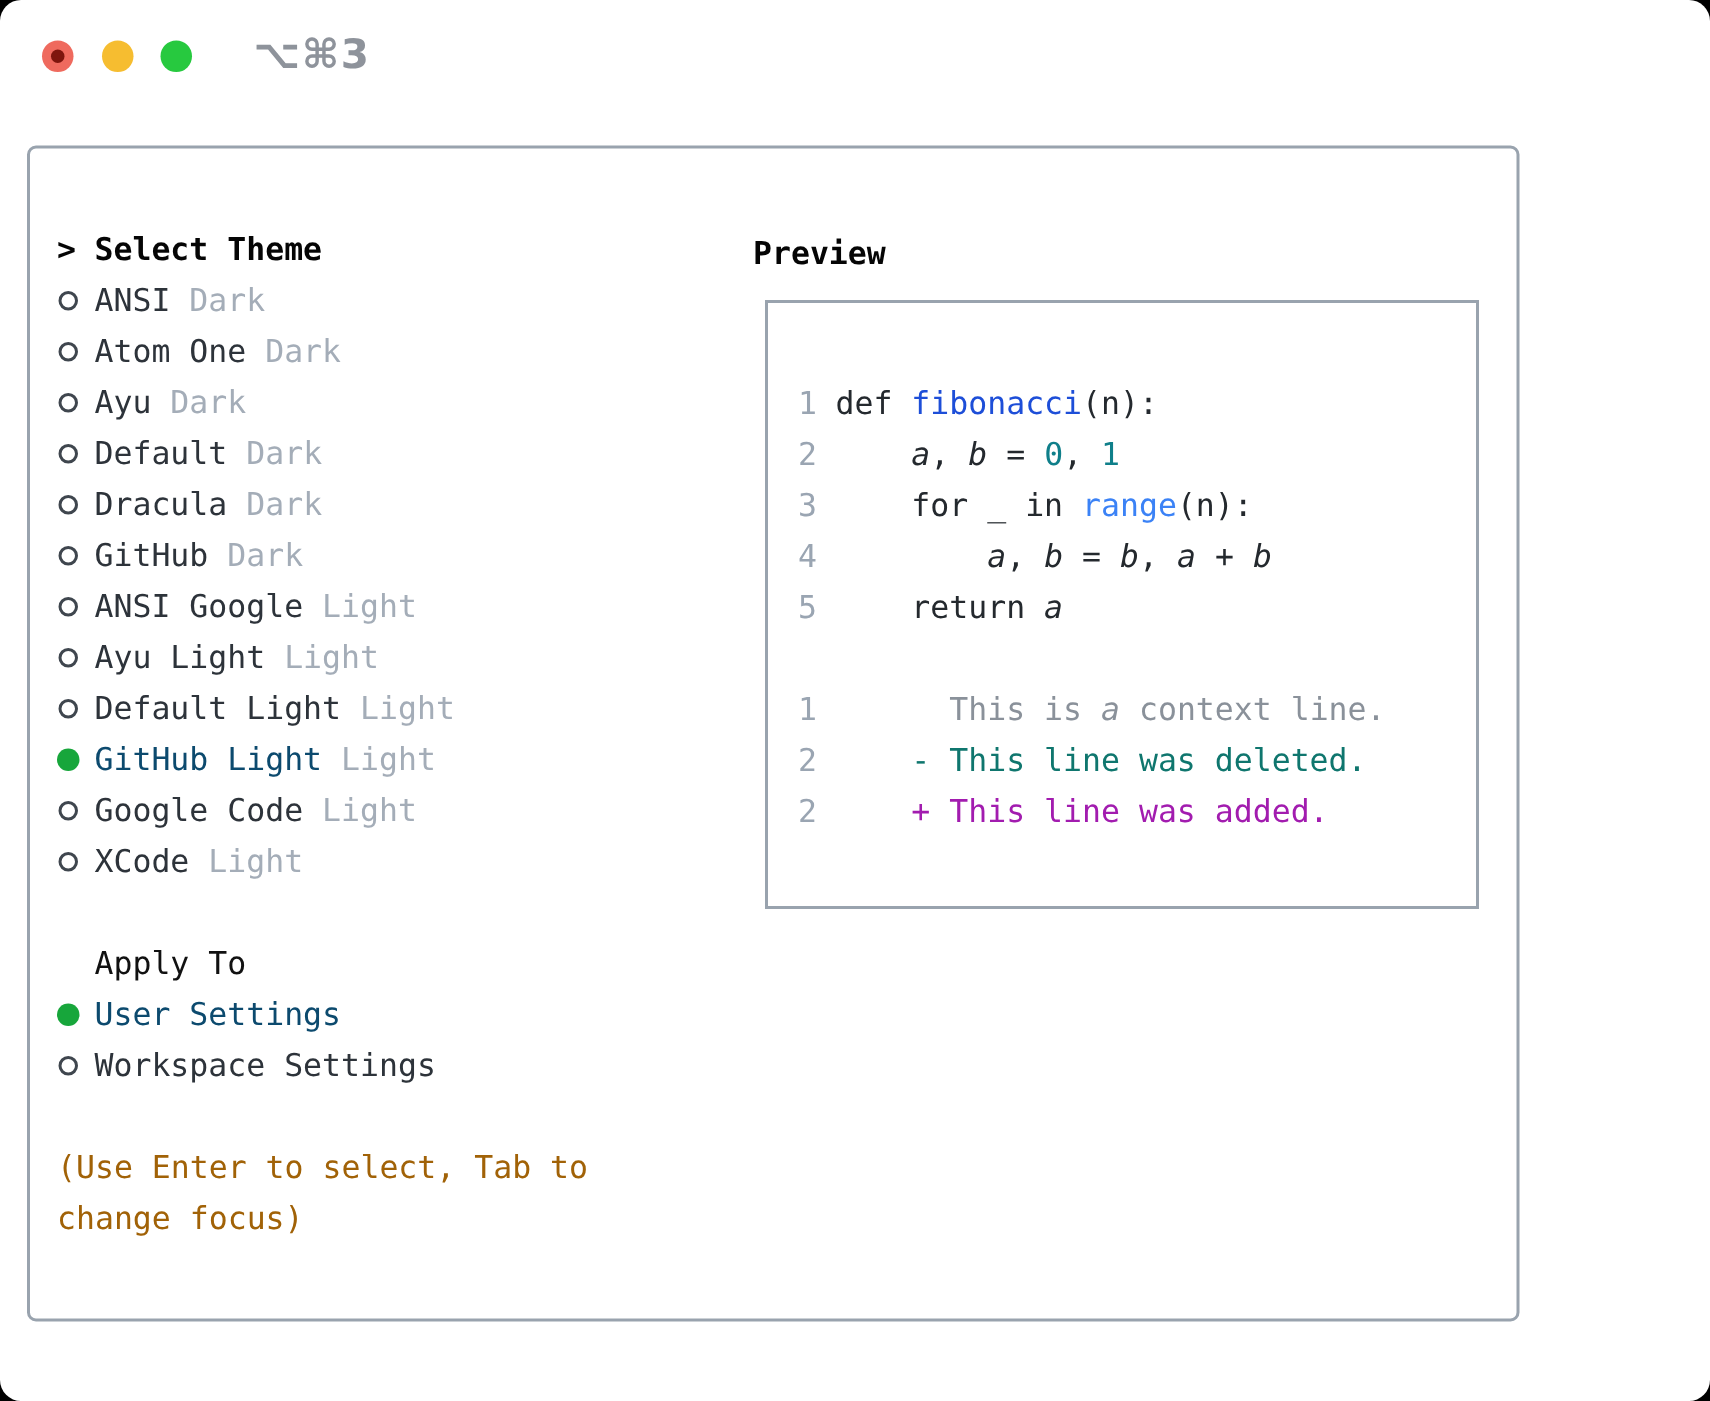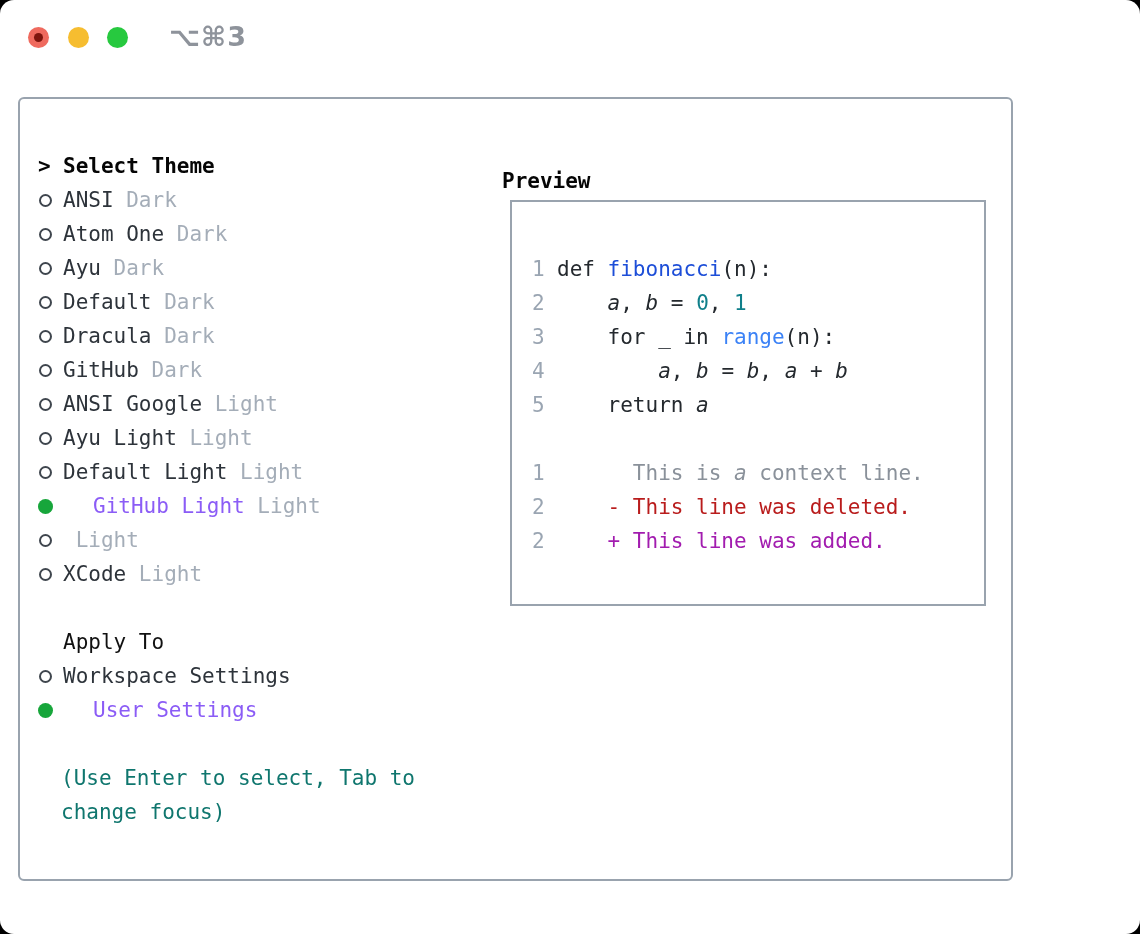--- a/index.html
+++ b/index.html
@@ -39,49 +39,49 @@
   .hdr { font-weight:bold; color:#050505; }
   .caret { font-weight:bold; color:#050505; }
   .radio-off {
     width:13px; height:13px; border:2px solid #3f464e; border-radius:50%;
     box-sizing:border-box; margin-left:1px;
   }
   .radio-on {
     width:15px; height:15px; border-radius:50%; background:#17a63b; margin-left:0;
   }
   .item-name { color:#2d333a; }
-  .item-name.sel { color:#8b5cf6;margin-left:30px; }
+  .item-name.sel { color:#0c4a6e; }
   .variant { color:#a4adb8; margin-left:12.65px; }
   .apply-header { color:#111111; padding-left:25px; }
   .spacer { height:34px; }
   .hint {
-    color:#0f766e; width:390px; white-space:normal; word-break:normal;margin-left:23px;
+    color:#a16207; width:390px; white-space:normal; word-break:normal;
   }
 
   
   .preview-title {
-    position:absolute; left:502px; top:164px; height:34px;
+    position:absolute; left:502px; top:152px; height:34px;
     font-weight:bold; color:#050505; display:flex; align-items:center;
   }
   .preview-box {
     position:absolute; left:510px; top:200px; width:476px; height:406px;
     border:2px solid #99a3ae; box-sizing:border-box;
     padding:50px 0 0 20px; overflow:hidden;
   }
   .pline { display:flex; align-items:center; height:34px; }
   .ln { width:13px; flex:0 0 13px; margin-right:12px; color:#9aa5b2; }
   .lcode { white-space:pre; }
   .tok-plain { color:#24292e; }
   .tok-func  { color:#1d4ed8; }
   .tok-num   { color:#0f7f8a; }
   .tok-builtin { color:#3b82f6; }
   .tok-var   { color:#24292e; font-style:italic; }
   .tok-ctx   { color:#8a919a; }
   .tok-ctxvar{ color:#8a919a; font-style:italic; }
-  .tok-del   { color:#b91c1c; }
+  .tok-del   { color:#0f766e; }
   .tok-add   { color:#a21caf; }
 </style>
 </head>
 <body>
 
 <div class="app">
 
   <div class="titlebar">
     <div class="light light-close"></div>
     <div class="light light-min"></div>
@@ -100,28 +100,28 @@
         <div class="row"><span class="prefix"><span class="radio-off"></span></span><span class="item-name">ANSI</span><span class="variant">Dark</span></div>
         <div class="row"><span class="prefix"><span class="radio-off"></span></span><span class="item-name">Atom One</span><span class="variant">Dark</span></div>
         <div class="row"><span class="prefix"><span class="radio-off"></span></span><span class="item-name">Ayu</span><span class="variant">Dark</span></div>
         <div class="row"><span class="prefix"><span class="radio-off"></span></span><span class="item-name">Default</span><span class="variant">Dark</span></div>
         <div class="row"><span class="prefix"><span class="radio-off"></span></span><span class="item-name">Dracula</span><span class="variant">Dark</span></div>
         <div class="row"><span class="prefix"><span class="radio-off"></span></span><span class="item-name">GitHub</span><span class="variant">Dark</span></div>
         <div class="row"><span class="prefix"><span class="radio-off"></span></span><span class="item-name">ANSI Google</span><span class="variant">Light</span></div>
         <div class="row"><span class="prefix"><span class="radio-off"></span></span><span class="item-name">Ayu Light</span><span class="variant">Light</span></div>
         <div class="row"><span class="prefix"><span class="radio-off"></span></span><span class="item-name">Default Light</span><span class="variant">Light</span></div>
         <div class="row"><span class="prefix"><span class="radio-on"></span></span><span class="item-name sel">GitHub Light</span><span class="variant">Light</span></div>
-        <div class="row"><span class="prefix"><span class="radio-off"></span></span><span class="variant">Light</span></div>
+        <div class="row"><span class="prefix"><span class="radio-off"></span></span><span class="item-name">Google Code</span><span class="variant">Light</span></div>
         <div class="row"><span class="prefix"><span class="radio-off"></span></span><span class="item-name">XCode</span><span class="variant">Light</span></div>
       </div>
     <div class="spacer"></div>
     <div class="row apply-header">Apply To</div>
     <div id="apply-options">
+        <div class="row"><span class="prefix"><span class="radio-on"></span></span><span class="item-name sel">User Settings</span></div>
         <div class="row"><span class="prefix"><span class="radio-off"></span></span><span class="item-name">Workspace Settings</span></div>
-        <div class="row"><span class="prefix"><span class="radio-on"></span></span><span class="item-name sel">User Settings</span></div>
       </div>
     <div class="spacer"></div>
     <div class="hint">(Use Enter to select, Tab to change focus)</div>
   </div>
 
   <div class="preview-title">Preview</div>
   <div class="preview-box">
     <div id="preview-lines">
         <div class="pline">
           <span class="ln">1</span>

